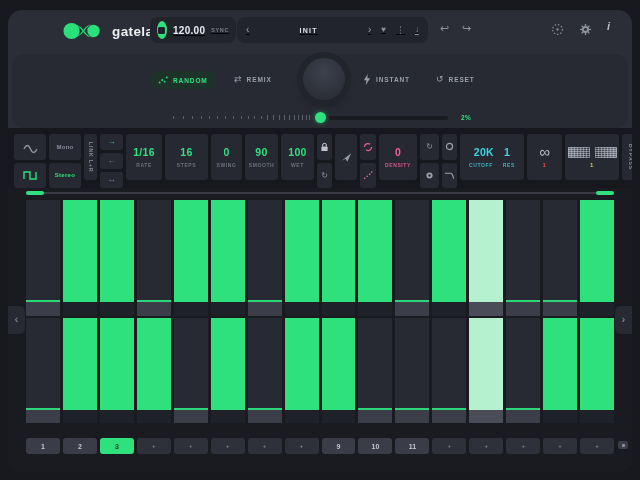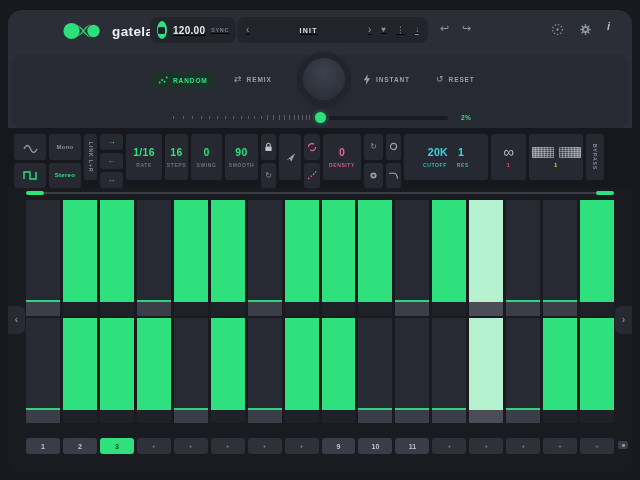--- a/index.html
+++ b/index.html
@@ -265,31 +265,35 @@
     <div class="colcell" style="width:23px">
       <div class="sub arrowtx green">→</div>
       <div class="sub arrowtx graytx">←</div>
       <div class="sub arrowtx graytx">↔</div>
     </div>
 
     <div class="cell" style="width:36px">
       <span class="pv green">1/16</span>
       <span class="pl">RATE</span>
     </div>
-    <div class="cell" style="width:23px">
+    <div class="cell" style="width:43px">
       <span class="pv green">16</span>
       <span class="pl">STEPS</span>
     </div>
     <div class="cell" style="width:31px">
       <span class="pv green">0</span>
       <span class="pl">SWING</span>
     </div>
     <div class="cell" style="width:33px">
       <span class="pv green">90</span>
       <span class="pl">SMOOTH</span>
+    </div>
+    <div class="cell" style="width:33px">
+      <span class="pv green">100</span>
+      <span class="pl">WET</span>
     </div>
 
     <div class="colcell" style="width:15px">
       <div class="sub">
         <svg width="9" height="10" viewBox="0 0 10 11">
           <rect x="1.5" y="5" width="7" height="5" rx="1" fill="#c0c4cd"></rect>
           <path d="M3 5 V3.4 a2 2 0 0 1 4 0 V5" fill="none" stroke="#c0c4cd" stroke-width="1.2"></path>
           </svg>
       </div>
       <div class="sub graytx" style="font-size:8px">
@@ -344,21 +348,21 @@
           <circle cx="5" cy="5" r="3.4" fill="none" stroke="#9aa0ab" stroke-width="1.3"></circle>
           </svg>
       </div>
       <div class="sub">
         <svg width="11" height="9" viewBox="0 0 12 10">
           <path d="M1 2.5 H7 Q9.5 2.5 10.5 8.5" fill="none" stroke="#9aa0ab" stroke-width="1.3"></path>
           </svg>
       </div>
     </div>
 
-    <div class="cell" style="width:84px">
+    <div class="cell" style="width:64px">
       <span class="duo">
         <span class="pv cyan">20K</span>
         <span class="pv cyan">1</span>
       </span>
       <span class="duo">
         <span class="pl cyan" style="opacity:.8">CUTOFF</span>
         <span class="pl cyan" style="opacity:.8">RES</span>
       </span>
     </div>
 

